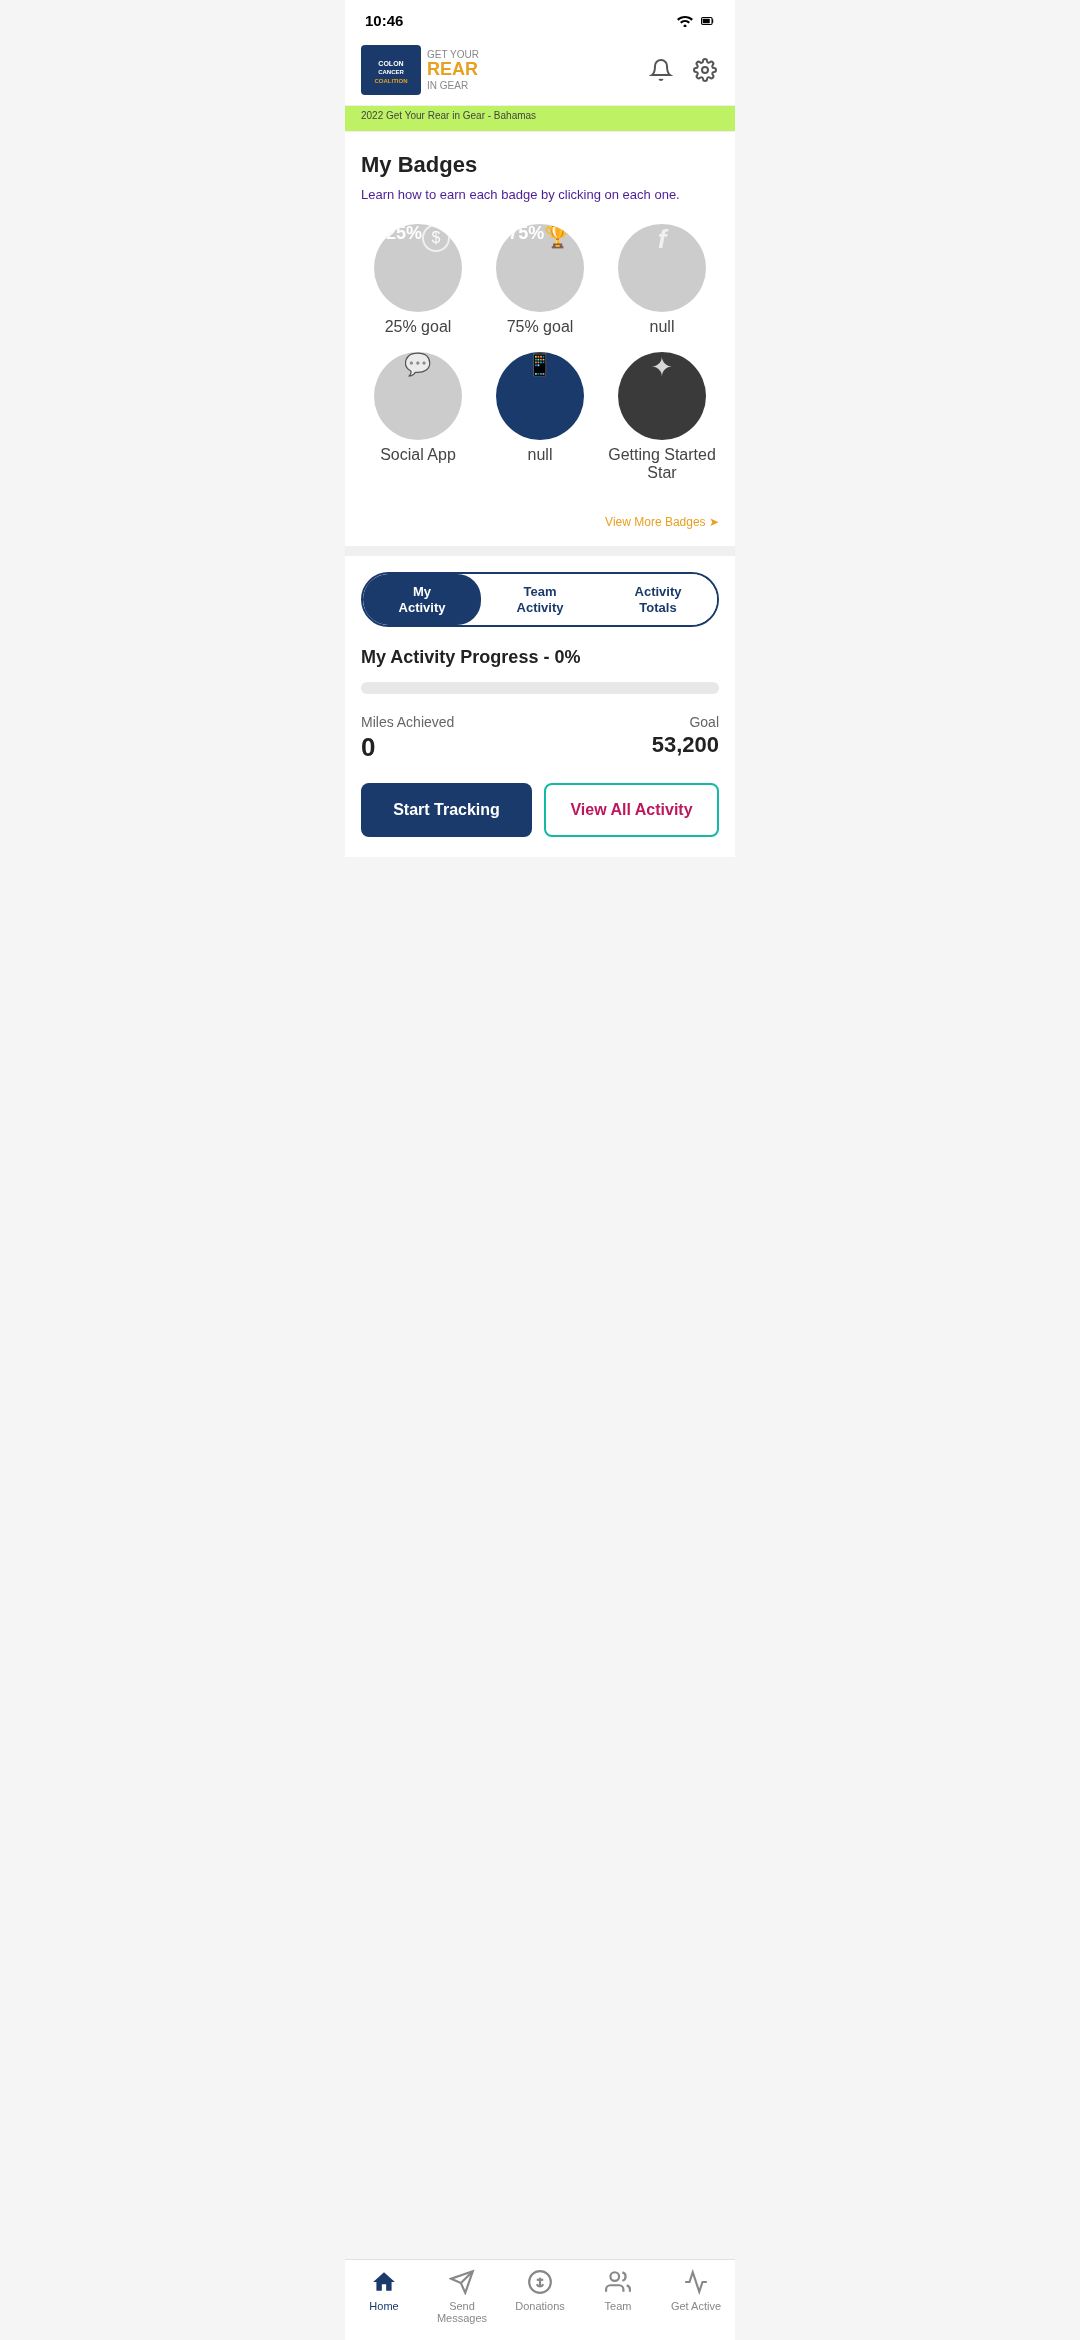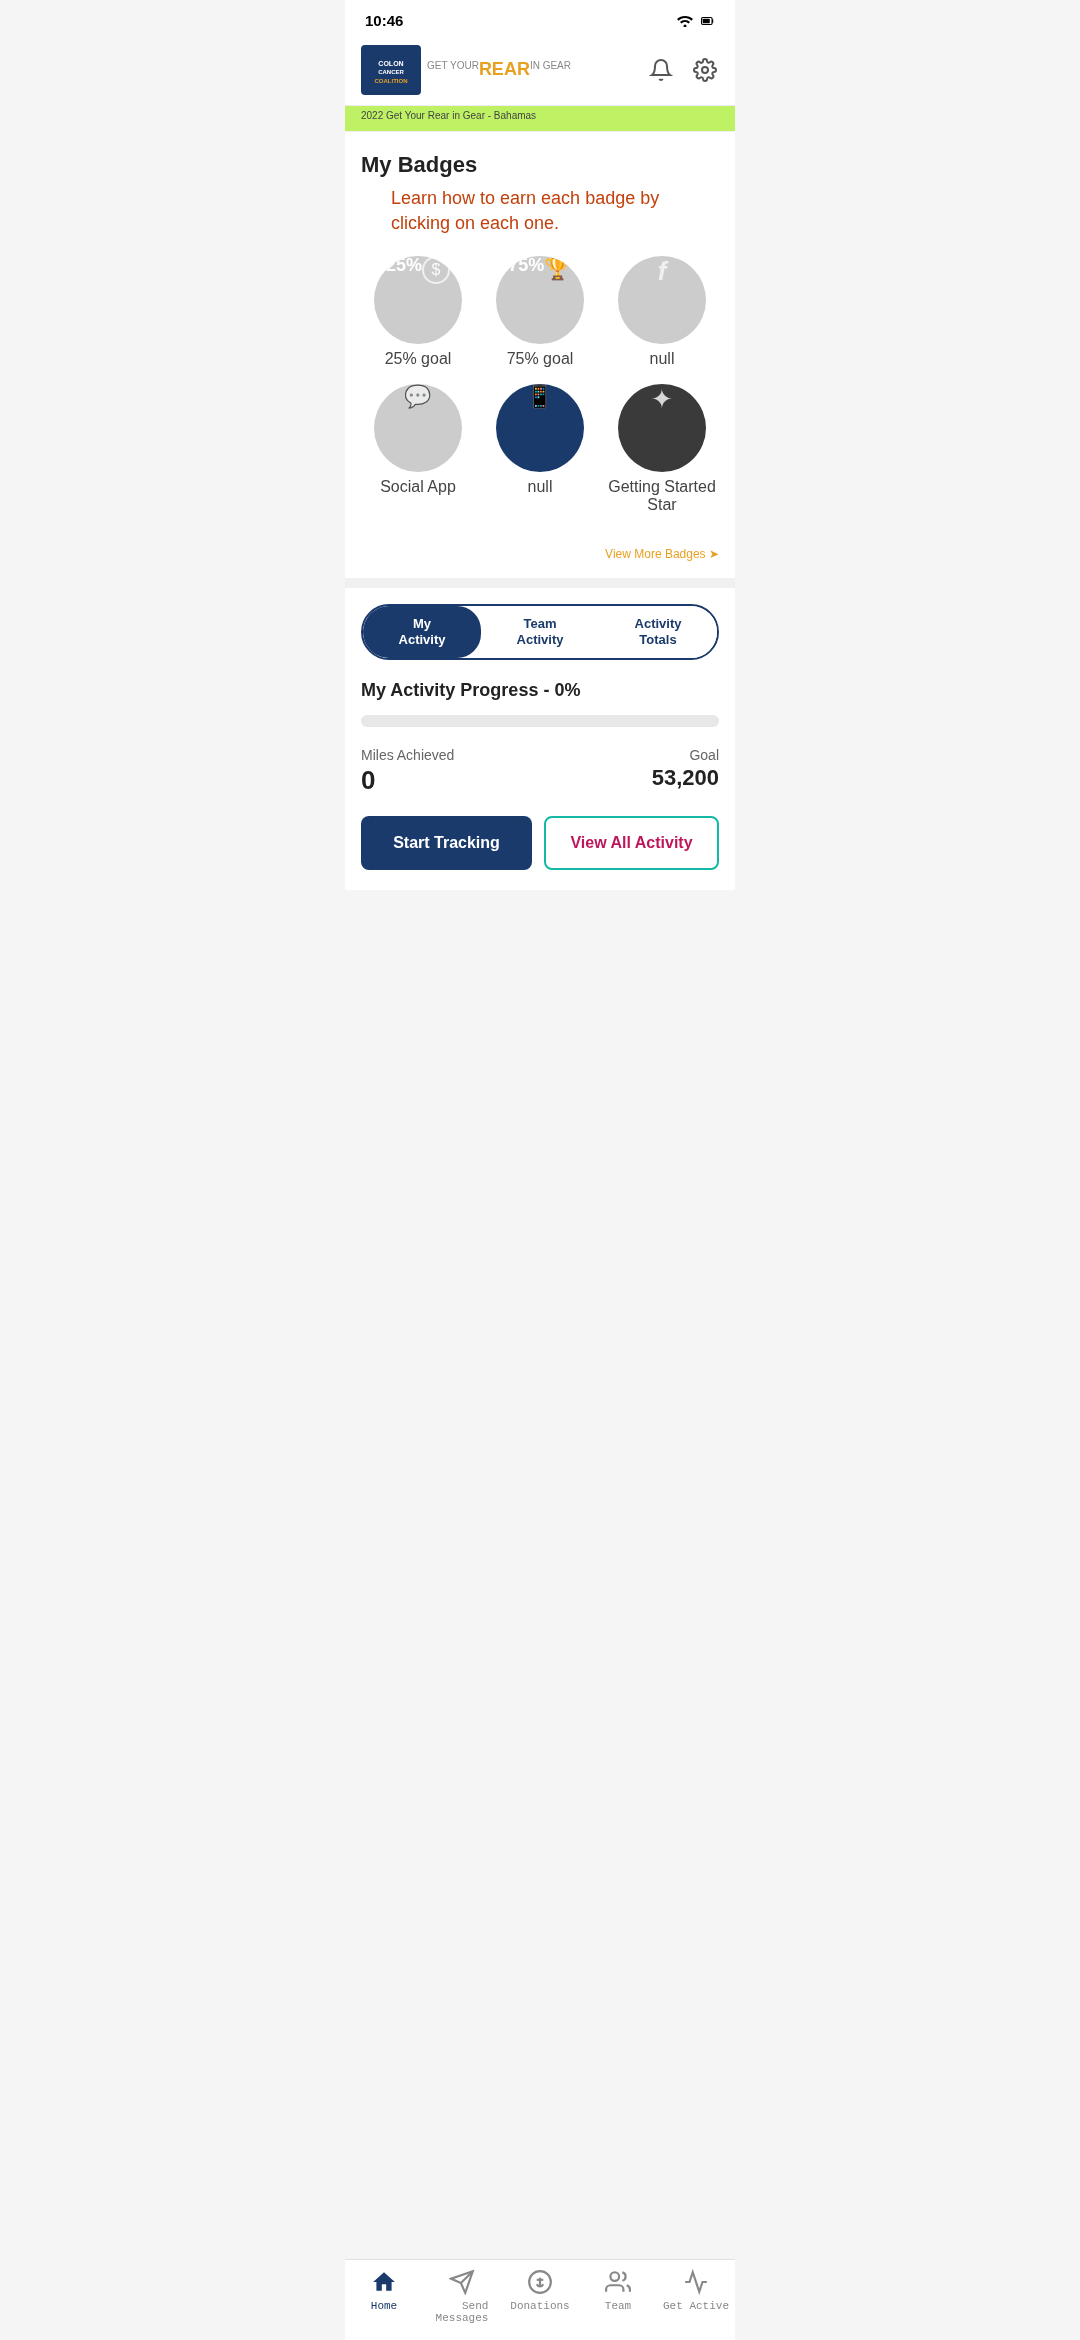--- a/index.html
+++ b/index.html
@@ -47,20 +47,21 @@
       width: 60px;
       height: 50px;
       background: #1a3a6b;
       border-radius: 4px;
       display: flex;
       align-items: center;
       justify-content: center;
     }
     .logo-text {
       display: flex;
+      flex-direction: column;
       line-height: 1.1;
     }
     .logo-get-your {
       font-size: 10px;
       color: #888;
       font-weight: 500;
     }
     .logo-rear {
       font-size: 18px;
       font-weight: 900;
@@ -99,25 +100,24 @@
       padding: 20px 16px;
       background: #fff;
     }
     .badges-title {
       font-size: 22px;
       font-weight: 700;
       color: #222;
       margin-bottom: 8px;
     }
     .badges-subtitle {
-      font-size: 18px;
-      color: #c2410c;
+      font-size: 13px;
+      color: #4c1d95;
       margin-bottom: 20px;
       line-height: 1.4;
-      margin-left: 30px;
     }
     .badges-grid {
       display: grid;
       grid-template-columns: repeat(3, 1fr);
       gap: 16px 8px;
       justify-items: center;
     }
     .badge-item {
       display: flex;
       flex-direction: column;
@@ -309,23 +309,22 @@
     .nav-icon {
       width: 28px;
       height: 28px;
       display: flex;
       align-items: center;
       justify-content: center;
     }
     .nav-label {
       font-size: 11px;
       color: #888;
-      text-align: right;
+      text-align: center;
       line-height: 1.1;
-      font-family: Liberation Mono, monospace;
     }
     .nav-item.active .nav-label {
       color: #1a3a6b;
     }
     .nav-item.active .nav-icon svg {
       fill: #1a3a6b;
     }
 
     
     .bottom-spacer {

